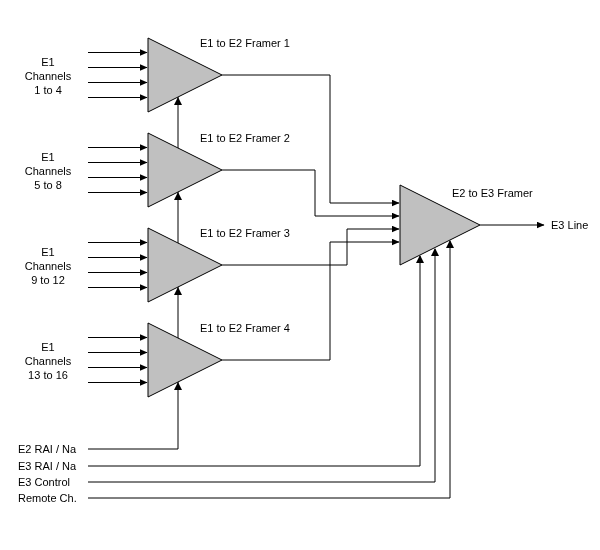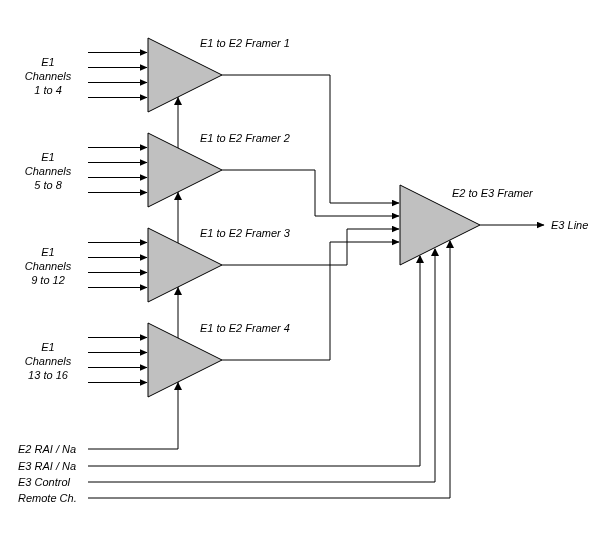--- a/index.html
+++ b/index.html
@@ -2,21 +2,20 @@
 <html><head>
 <meta charset="utf-8">
 <style>
   html, body { margin: 0; padding: 0; background: #ffffff; }
   .canvas {
     position: relative;
     width: 600px;
     height: 539px;
     background: #ffffff;
     overflow: hidden;
-    font-style: italic;
   }
   svg { display: block; }
   .wire line, .wire polyline {
     stroke: #000000;
     stroke-width: 1;
     fill: none;
   }
   .block polygon {
     stroke: #000000;
     stroke-width: 1;

